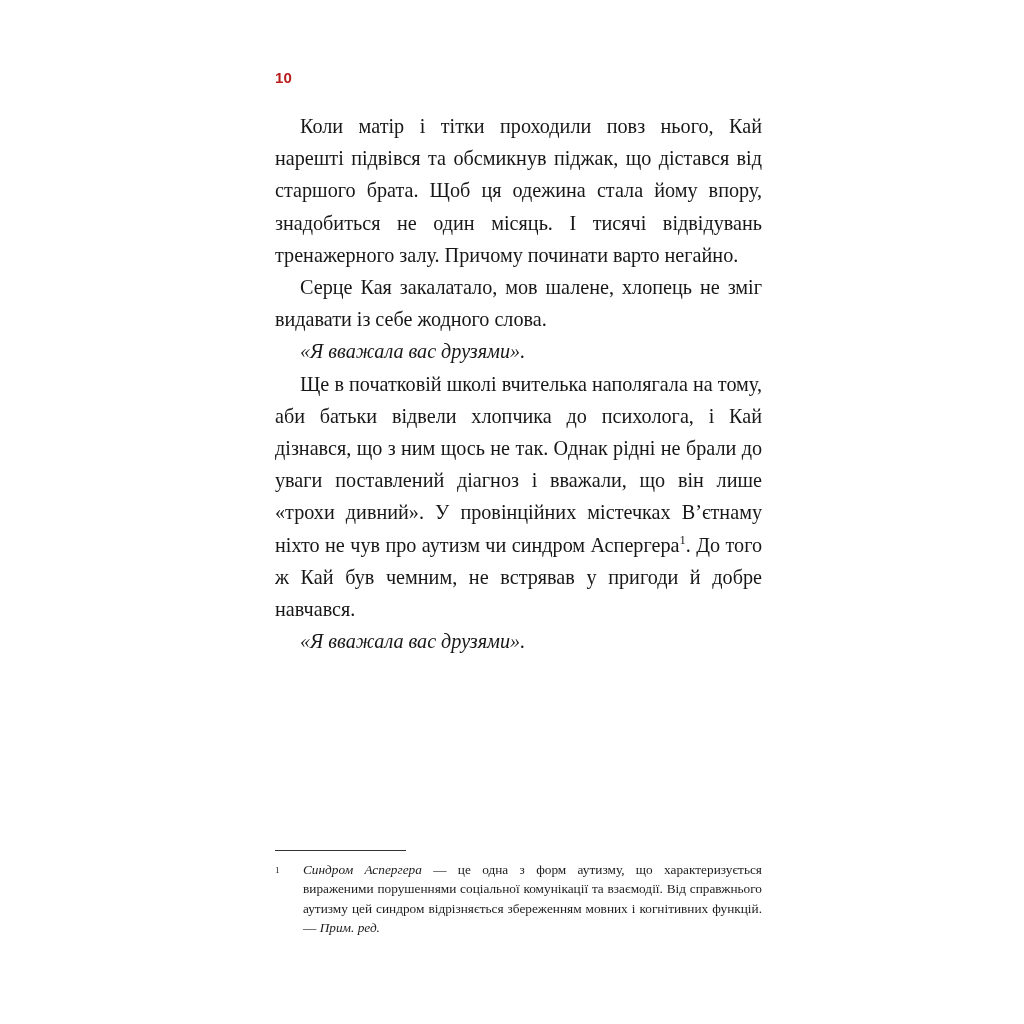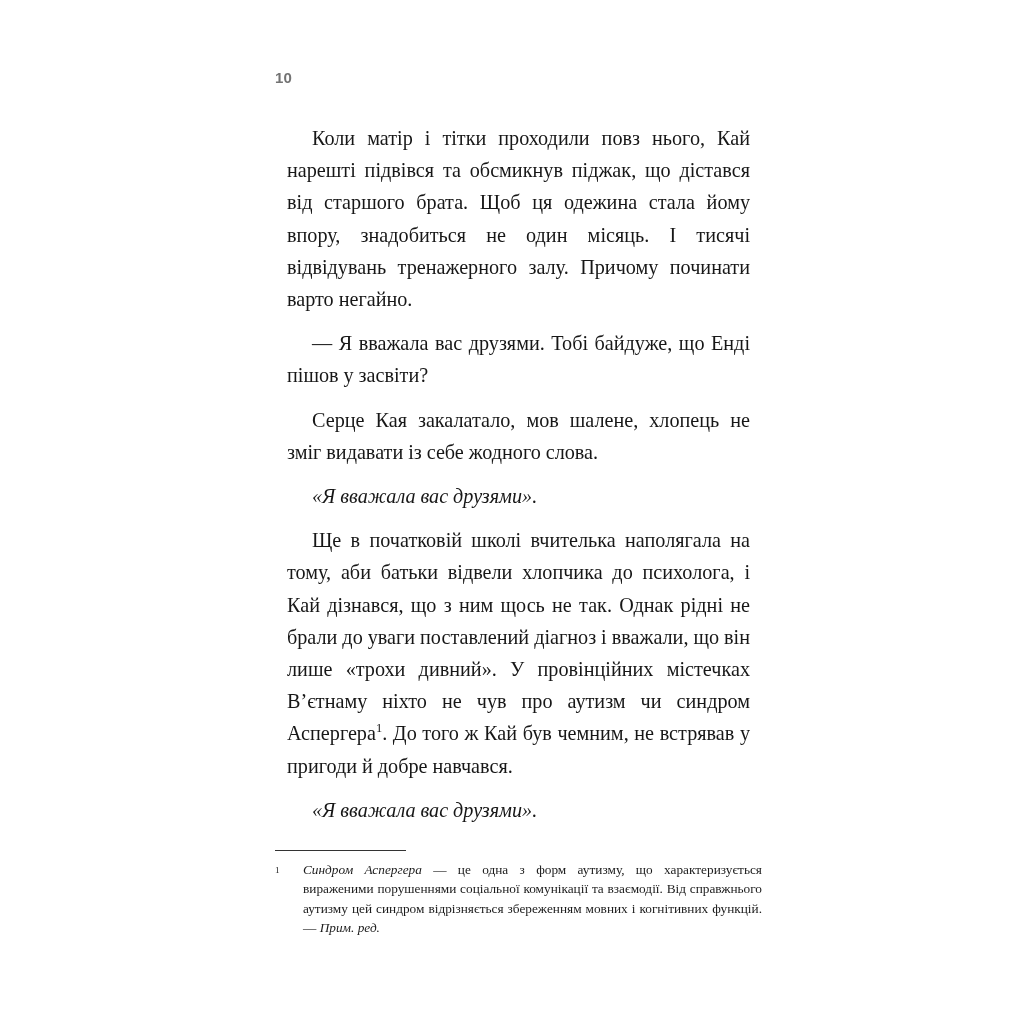--- a/index.html
+++ b/index.html
@@ -29,34 +29,34 @@
 
   
   .folio {
     position: absolute;
     left: 275px;
     top: 68px;
     font-family: "Liberation Sans", "DejaVu Sans", sans-serif;
     font-size: 15px;
     font-weight: 700;
     letter-spacing: 0.2px;
-    color: #737373;
+    color: #b91c1c;
     line-height: 20px;
   }
 
   
   .text-column {
     position: absolute;
     left: 275px;
     top: 110px;
     width: 487px;
   }
 
   .para {
-    margin: 12px;
+    margin: 0;
     text-indent: 25px;
     text-align: justify;
     font-size: 20.2px;
     line-height: 32.2px;
     hyphens: manual;
     word-spacing: -0.1px;
     color: #171717;
   }
 
   .para.italic {
@@ -116,21 +116,20 @@
 
 <div class="page">
 
   <div class="folio">10</div>
 
   <div class="text-column">
 
     <p class="para">Коли матір і тітки проходили повз нього, Кай нарешті підвівся та обсмикнув піджак, що дістався від старшого брата. Щоб ця одежина стала йому впору, знадобиться не один місяць. І тисячі відвідувань тренажерного залу. Причому починати варто негайно.</p>
 
 
-    <p class="para">— Я вважала вас друзями. Тобі байдуже, що Енді пішов у засвіти?</p>
 
     <p class="para">Серце Кая закалатало, мов шалене, хлопець не зміг видавати із себе жодного слова.</p>
 
 
 
     <p class="para italic">«Я вважала вас друзями».</p>
 
     <p class="para"><span>Ще в початковій школі вчителька наполягала на тому, аби батьки відвели хлопчика до психолога, і Кай дізнався, що з ним щось не так. Однак рідні не брали до уваги поставлений діагноз і вважали, що він лише «трохи дивний». У провінційних містечках В’єтнаму ніхто не чув про аутизм чи синдром Аспергера</span><sup class="fn-ref">1</sup><span>. До того ж Кай був чемним, не встрявав у пригоди й добре навчався.</span></p>
 
     <p class="para italic">«Я вважала вас друзями».</p>

